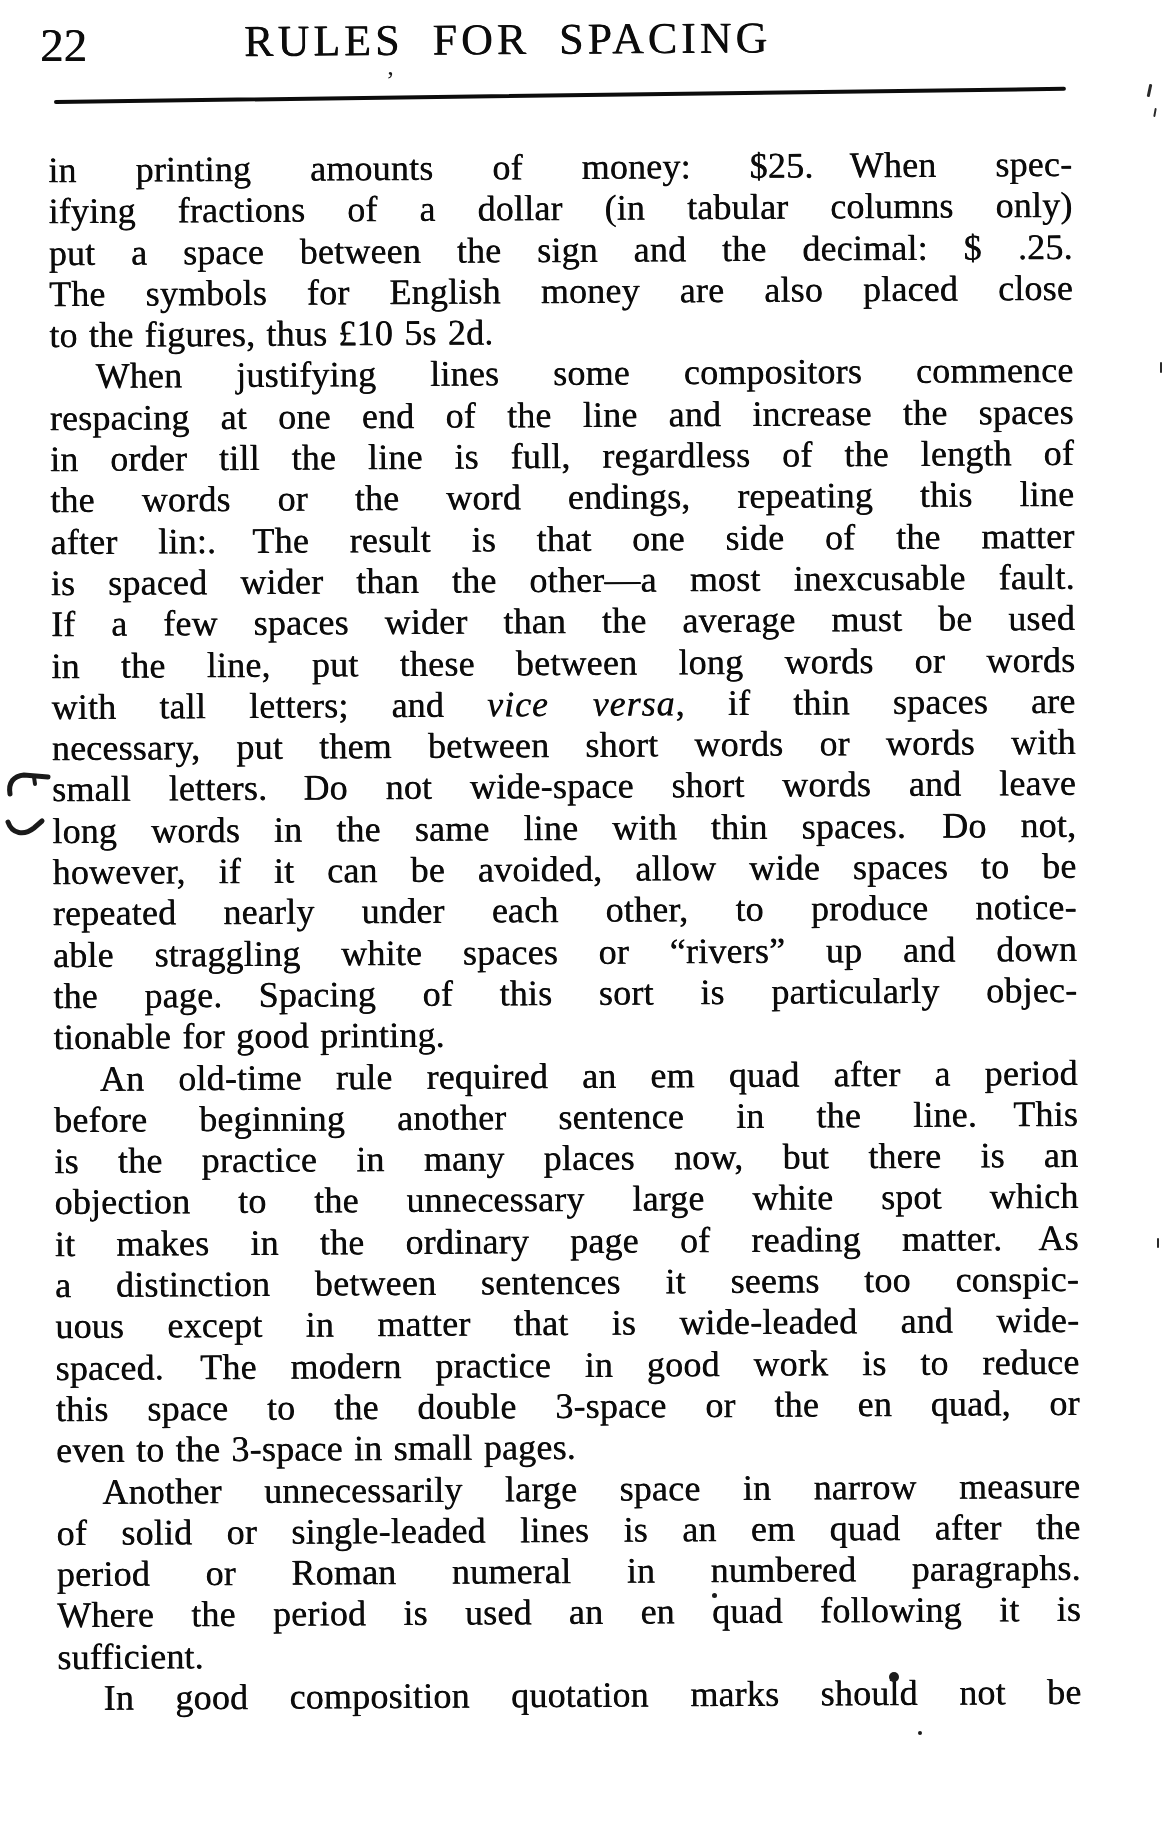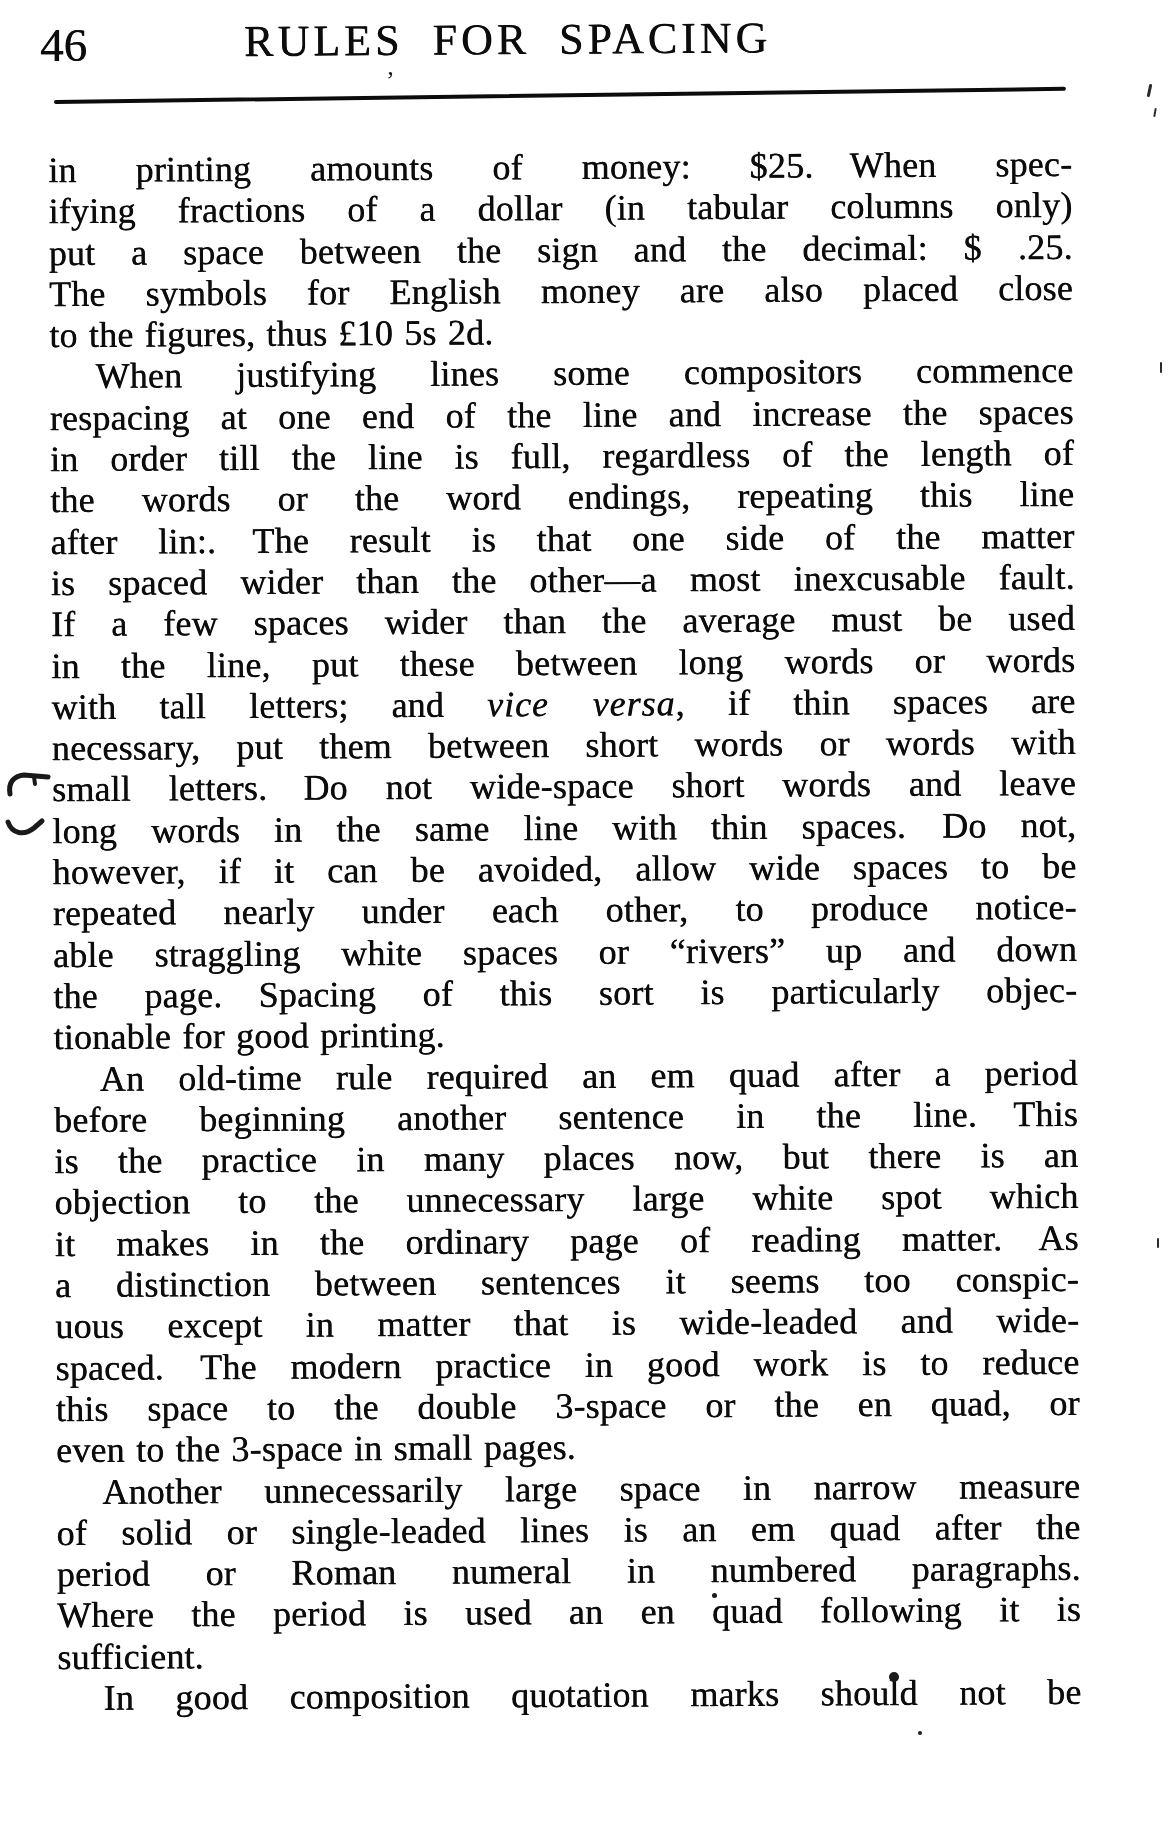--- a/index.html
+++ b/index.html
@@ -57,21 +57,21 @@
     background:none;border-radius:0;color:#1c1c1c;
     font-size:26px;line-height:1;font-family:"Liberation Serif",serif;
   }
   .tick{position:absolute;background:#2a2a2a;border-radius:1px;}
 </style>
 </head>
 <body>
 
 <div class="page">
 
-  <span class="pagenum">46</span>
+  <span class="pagenum">22</span>
   <h1 class="runhead">RULES FOR SPACING</h1>
   <div class="rule"></div>
 
   <main class="body">
 
     <div class="para">
       <div class="ln">in printing amounts of money: $25. When spec-</div>
       <div class="ln">ifying fractions of a dollar (in tabular columns only)</div>
       <div class="ln">put a space between the sign and the decimal: $ .25.</div>
       <div class="ln">The symbols for English money are also placed close</div>

